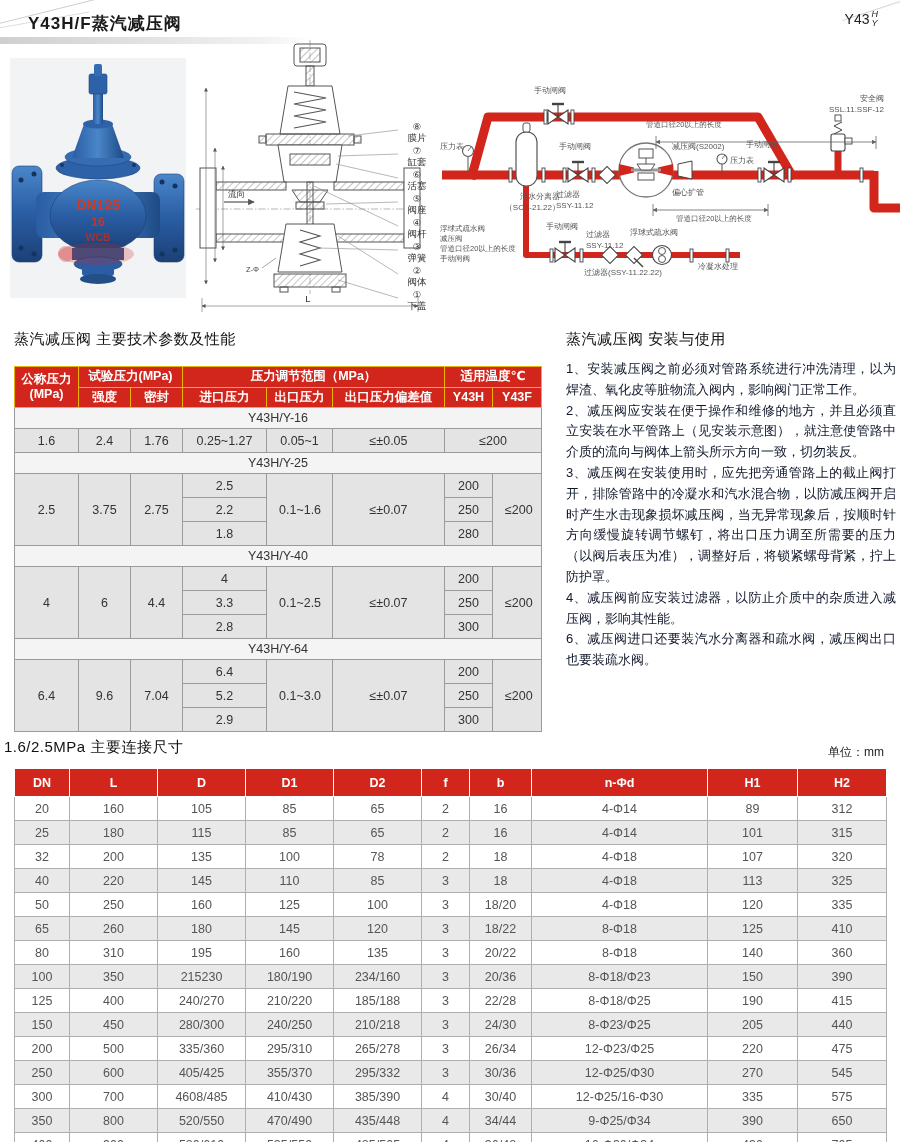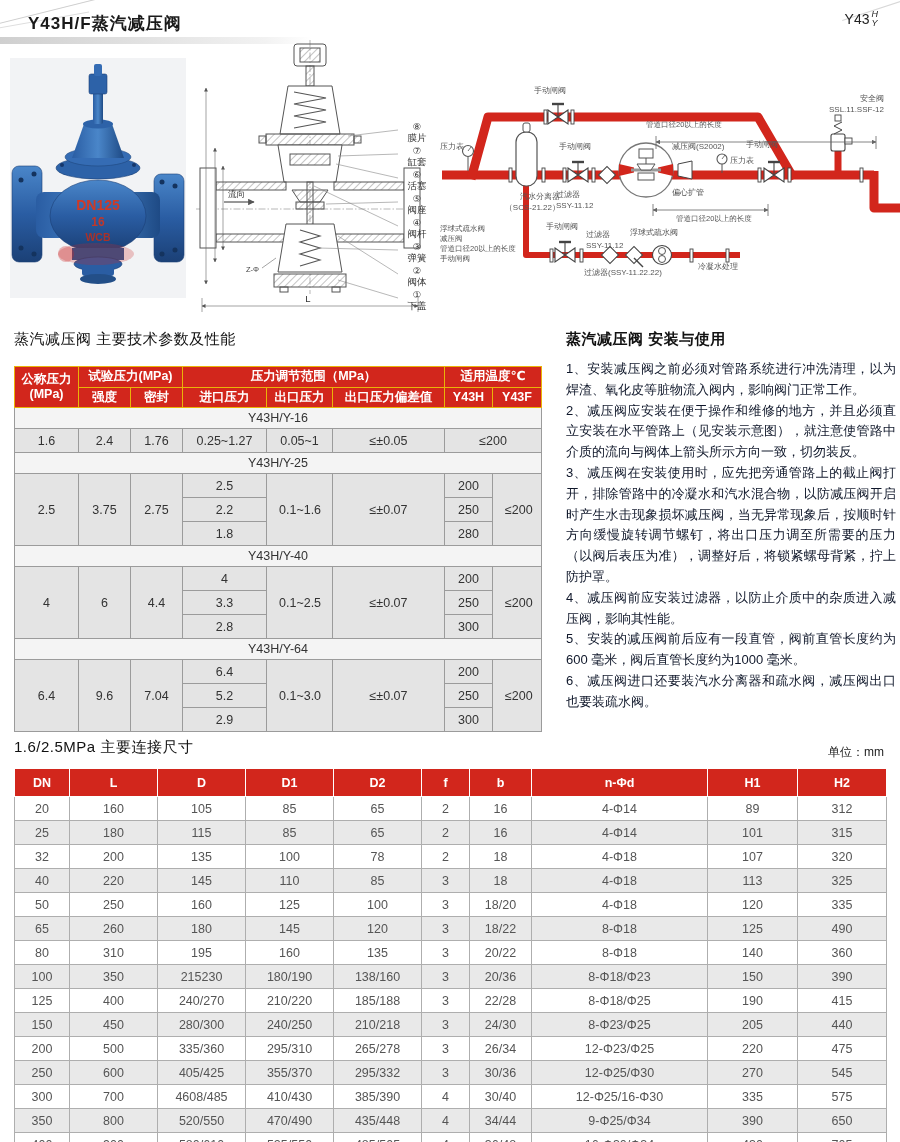--- a/index.html
+++ b/index.html
@@ -32,24 +32,24 @@
   .sec-title{position:absolute;margin:0;font-size:15px;font-weight:normal;color:#111;letter-spacing:0.5px;}
   
   .params-wrap{position:absolute;left:14px;top:366px;width:527px;}
   table.params{border-collapse:collapse;width:527px;table-layout:fixed;font-size:12.5px;color:#333;border:1px solid #8c8c8c;}
   table.params th{background:var(--red,#d6261c);color:#fff;border:1px solid #eab308;font-weight:bold;
                   padding:2px 0;text-align:center;white-space:pre-line;line-height:1.25;}
   table.params td{border:1px solid #9b9b9b;background:#e4e4e4;text-align:center;padding:2px 12px;height:19px;}
   table.params tr.sub td{background:#f4f4f4;height:16px;font-size:12.5px;}
   
   .usage{position:absolute;left:566px;top:330px;width:330px;}
-  .usage h2{margin:0 0 10px 0;font-size:15px;font-weight:bold;color:#111;letter-spacing:0.5px;}
+  .usage h2{margin:0 0 10px 0;font-size:15px;font-weight:normal;color:#111;letter-spacing:0.5px;}
   .usage p{margin:0;font-size:13px;line-height:1.6;color:#0f172a;text-align:justify;}
   
-  .dims-title{left:14px;top:738px;}
+  .dims-title{left:4px;top:738px;}
   .unit{position:absolute;right:16px;top:744px;font-size:12px;color:#222;}
   .dims-wrap{position:absolute;left:14px;top:768px;width:872px;}
   table.dims{border-collapse:collapse;width:872px;table-layout:fixed;font-size:12.5px;color:#555;}
   table.dims th{background:var(--red,#d6261c);color:#fff;border:1px solid #fff;font-weight:600;height:25px;}
   table.dims td{border:1px solid #aeaeae;text-align:center;height:21px;background:#fff;}
   table.dims tbody tr:nth-child(even) td{background:#e9e9e9;}
 </style>
 </head>
 <body>
 
@@ -444,21 +444,20 @@
     </table>
   </div>
 
   <div class="usage">
     <h2>蒸汽减压阀 安装与使用</h2>
     <div id="usage-body">
         <p>1、安装减压阀之前必须对管路系统进行冲洗清理，以为焊渣、氧化皮等脏物流入阀内，影响阀门正常工作。</p>
         <p>2、减压阀应安装在便于操作和维修的地方，并且必须直立安装在水平管路上（见安装示意图），就注意使管路中介质的流向与阀体上箭头所示方向一致，切勿装反。</p>
         <p>3、减压阀在安装使用时，应先把旁通管路上的截止阀打开，排除管路中的冷凝水和汽水混合物，以防减压阀开启时产生水击现象损坏减压阀，当无异常现象后，按顺时针方向缓慢旋转调节螺钉，将出口压力调至所需要的压力（以阀后表压为准），调整好后，将锁紧螺母背紧，拧上防护罩。</p>
         <p>4、减压阀前应安装过滤器，以防止介质中的杂质进入减压阀，影响其性能。</p>
-        <p>5、安装的减压阀前后应有一段直管，阀前直管长度约为600 毫米，阀后直管长度约为1000 毫米。</p>
         <p>6、减压阀进口还要装汽水分离器和疏水阀，减压阀出口也要装疏水阀。</p>
       </div>
   </div>
 
   <h2 class="sec-title dims-title">1.6/2.5MPa 主要连接尺寸</h2>
   <div class="unit">单位：mm</div>
   <div class="dims-wrap">
     <table class="dims">
       <colgroup>
         <col style="width:55px">
@@ -550,40 +549,40 @@
           <tr>
             <td>65</td>
             <td>260</td>
             <td>180</td>
             <td>145</td>
             <td>120</td>
             <td>3</td>
             <td>18/22</td>
             <td>8-Φ18</td>
             <td>125</td>
-            <td>490</td>
+            <td>410</td>
           </tr>
           <tr>
             <td>80</td>
             <td>310</td>
             <td>195</td>
             <td>160</td>
             <td>135</td>
             <td>3</td>
             <td>20/22</td>
             <td>8-Φ18</td>
             <td>140</td>
             <td>360</td>
           </tr>
           <tr>
             <td>100</td>
             <td>350</td>
             <td>215230</td>
             <td>180/190</td>
-            <td>138/160</td>
+            <td>234/160</td>
             <td>3</td>
             <td>20/36</td>
             <td>8-Φ18/Φ23</td>
             <td>150</td>
             <td>390</td>
           </tr>
           <tr>
             <td>125</td>
             <td>400</td>
             <td>240/270</td>

